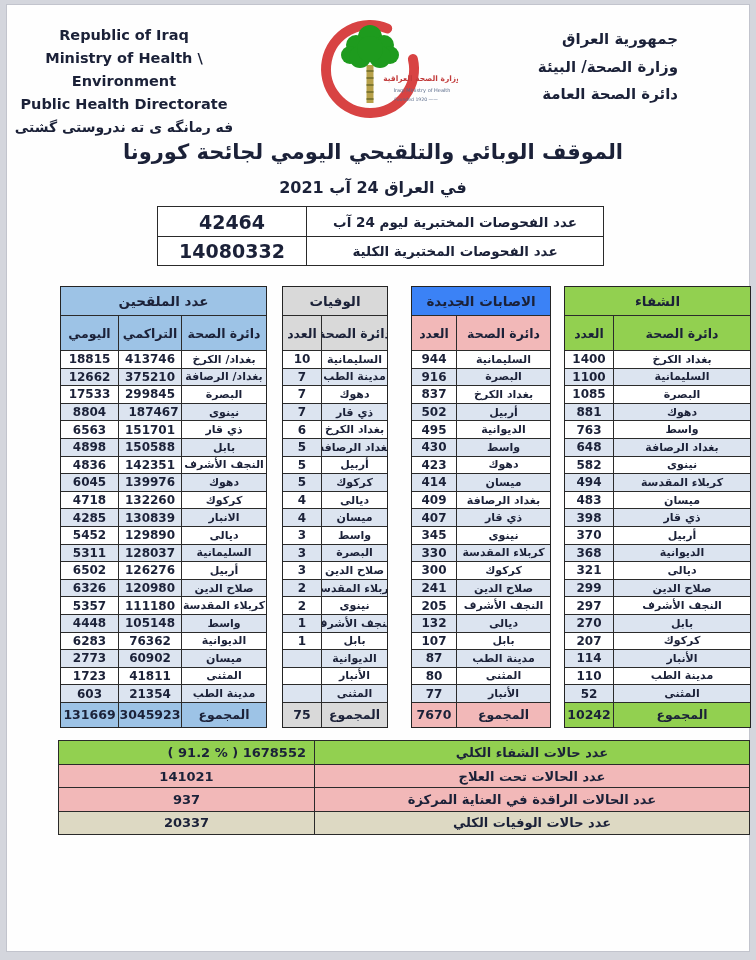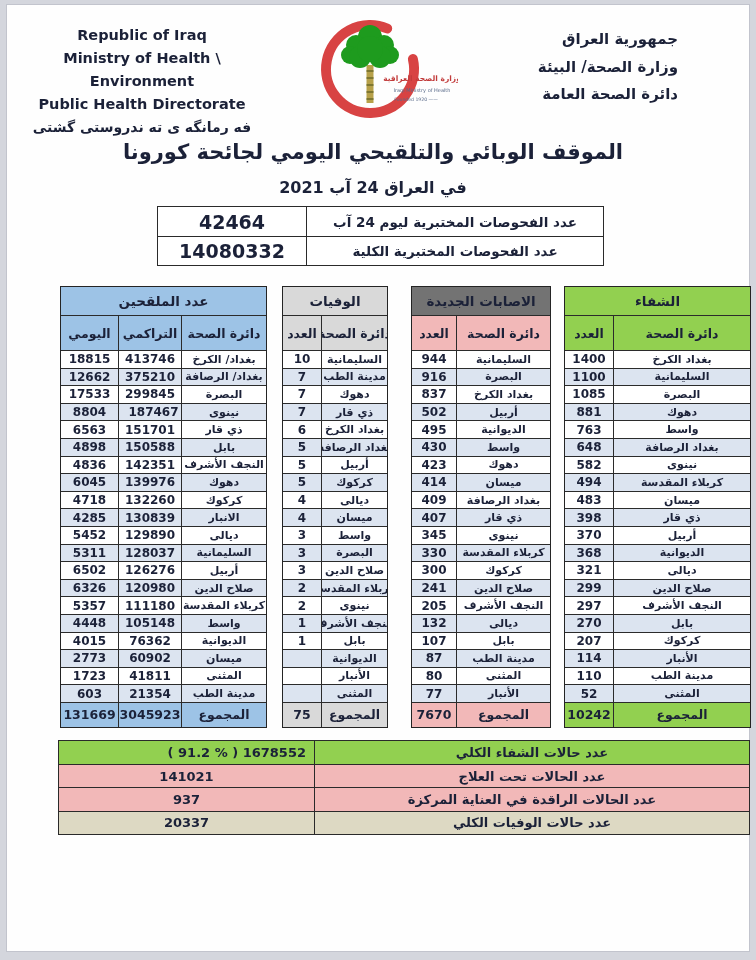--- a/index.html
+++ b/index.html
@@ -11,21 +11,21 @@
     color:#1b2138;
     overflow:hidden;
   }
   .page {
     position:absolute; left:7px; top:5px; right:7px; bottom:9px;
     background:#fefefe;
     box-shadow:0 0 0 1px #c2c4cd;
   }
   
   .hdr-en {
-    position:absolute; left:28px; top:24px; width:228px;
+    position:absolute; left:10px; top:24px; width:228px;
     text-align:center; font-weight:bold; font-size:14.5px; line-height:23px;
   }
   .hdr-en .ku { font-size:14px; direction:rtl; }
   .hdr-ar {
     position:absolute; right:78px; top:26px; width:220px;
     text-align:right; direction:rtl; font-weight:bold; font-size:15px; line-height:27.5px;
   }
   .logo { position:absolute; left:318px; top:13px; width:140px; height:114px; }
   
   .doc-title {
@@ -232,21 +232,21 @@
       <div class="cell num" style="width: 57px;">5357</div>
       <div class="cell num" style="width: 63px;">111180</div>
       <div class="cell name" style="flex: 1 1 0%;">كربلاء المقدسة</div>
     </div>
     <div class="frow t-row stripe">
       <div class="cell num" style="width: 57px;">4448</div>
       <div class="cell num" style="width: 63px;">105148</div>
       <div class="cell name" style="flex: 1 1 0%;">واسط</div>
     </div>
     <div class="frow t-row">
-      <div class="cell num" style="width: 57px;">4015</div>
+      <div class="cell num" style="width: 57px;">6283</div>
       <div class="cell num" style="width: 63px;">76362</div>
       <div class="cell name" style="flex: 1 1 0%;">الديوانية</div>
     </div>
     <div class="frow t-row stripe">
       <div class="cell num" style="width: 57px;">2773</div>
       <div class="cell num" style="width: 63px;">60902</div>
       <div class="cell name" style="flex: 1 1 0%;">ميسان</div>
     </div>
     <div class="frow t-row">
       <div class="cell num" style="width: 57px;">1723</div>
@@ -349,21 +349,21 @@
     <div class="frow t-row stripe">
       <div class="cell num" style="width: 38px;"></div>
       <div class="cell name" style="flex: 1 1 0%;">المثنى</div>
     </div>
     <div class="frow t-total" style="background: rgb(217, 217, 217);">
       <div class="cell num" style="width: 38px;">75</div>
       <div class="cell name" style="flex: 1 1 0%;">المجموع</div>
     </div>
   </div>
 <div class="stat" id="tbl-new_cases">
-    <div class="t-title" style="background: #737373;">الاصابات الجديدة</div>
+    <div class="t-title" style="background: #3b82f6;">الاصابات الجديدة</div>
     <div class="frow t-head" style="background: rgb(242, 184, 184);">
       <div class="cell " style="width: 44px;">العدد</div>
       <div class="cell " style="flex: 1 1 0%;">دائرة الصحة</div>
     </div>
     <div class="frow t-row">
       <div class="cell num" style="width: 44px;">944</div>
       <div class="cell name" style="flex: 1 1 0%;">السليمانية</div>
     </div>
     <div class="frow t-row stripe">
       <div class="cell num" style="width: 44px;">916</div>

